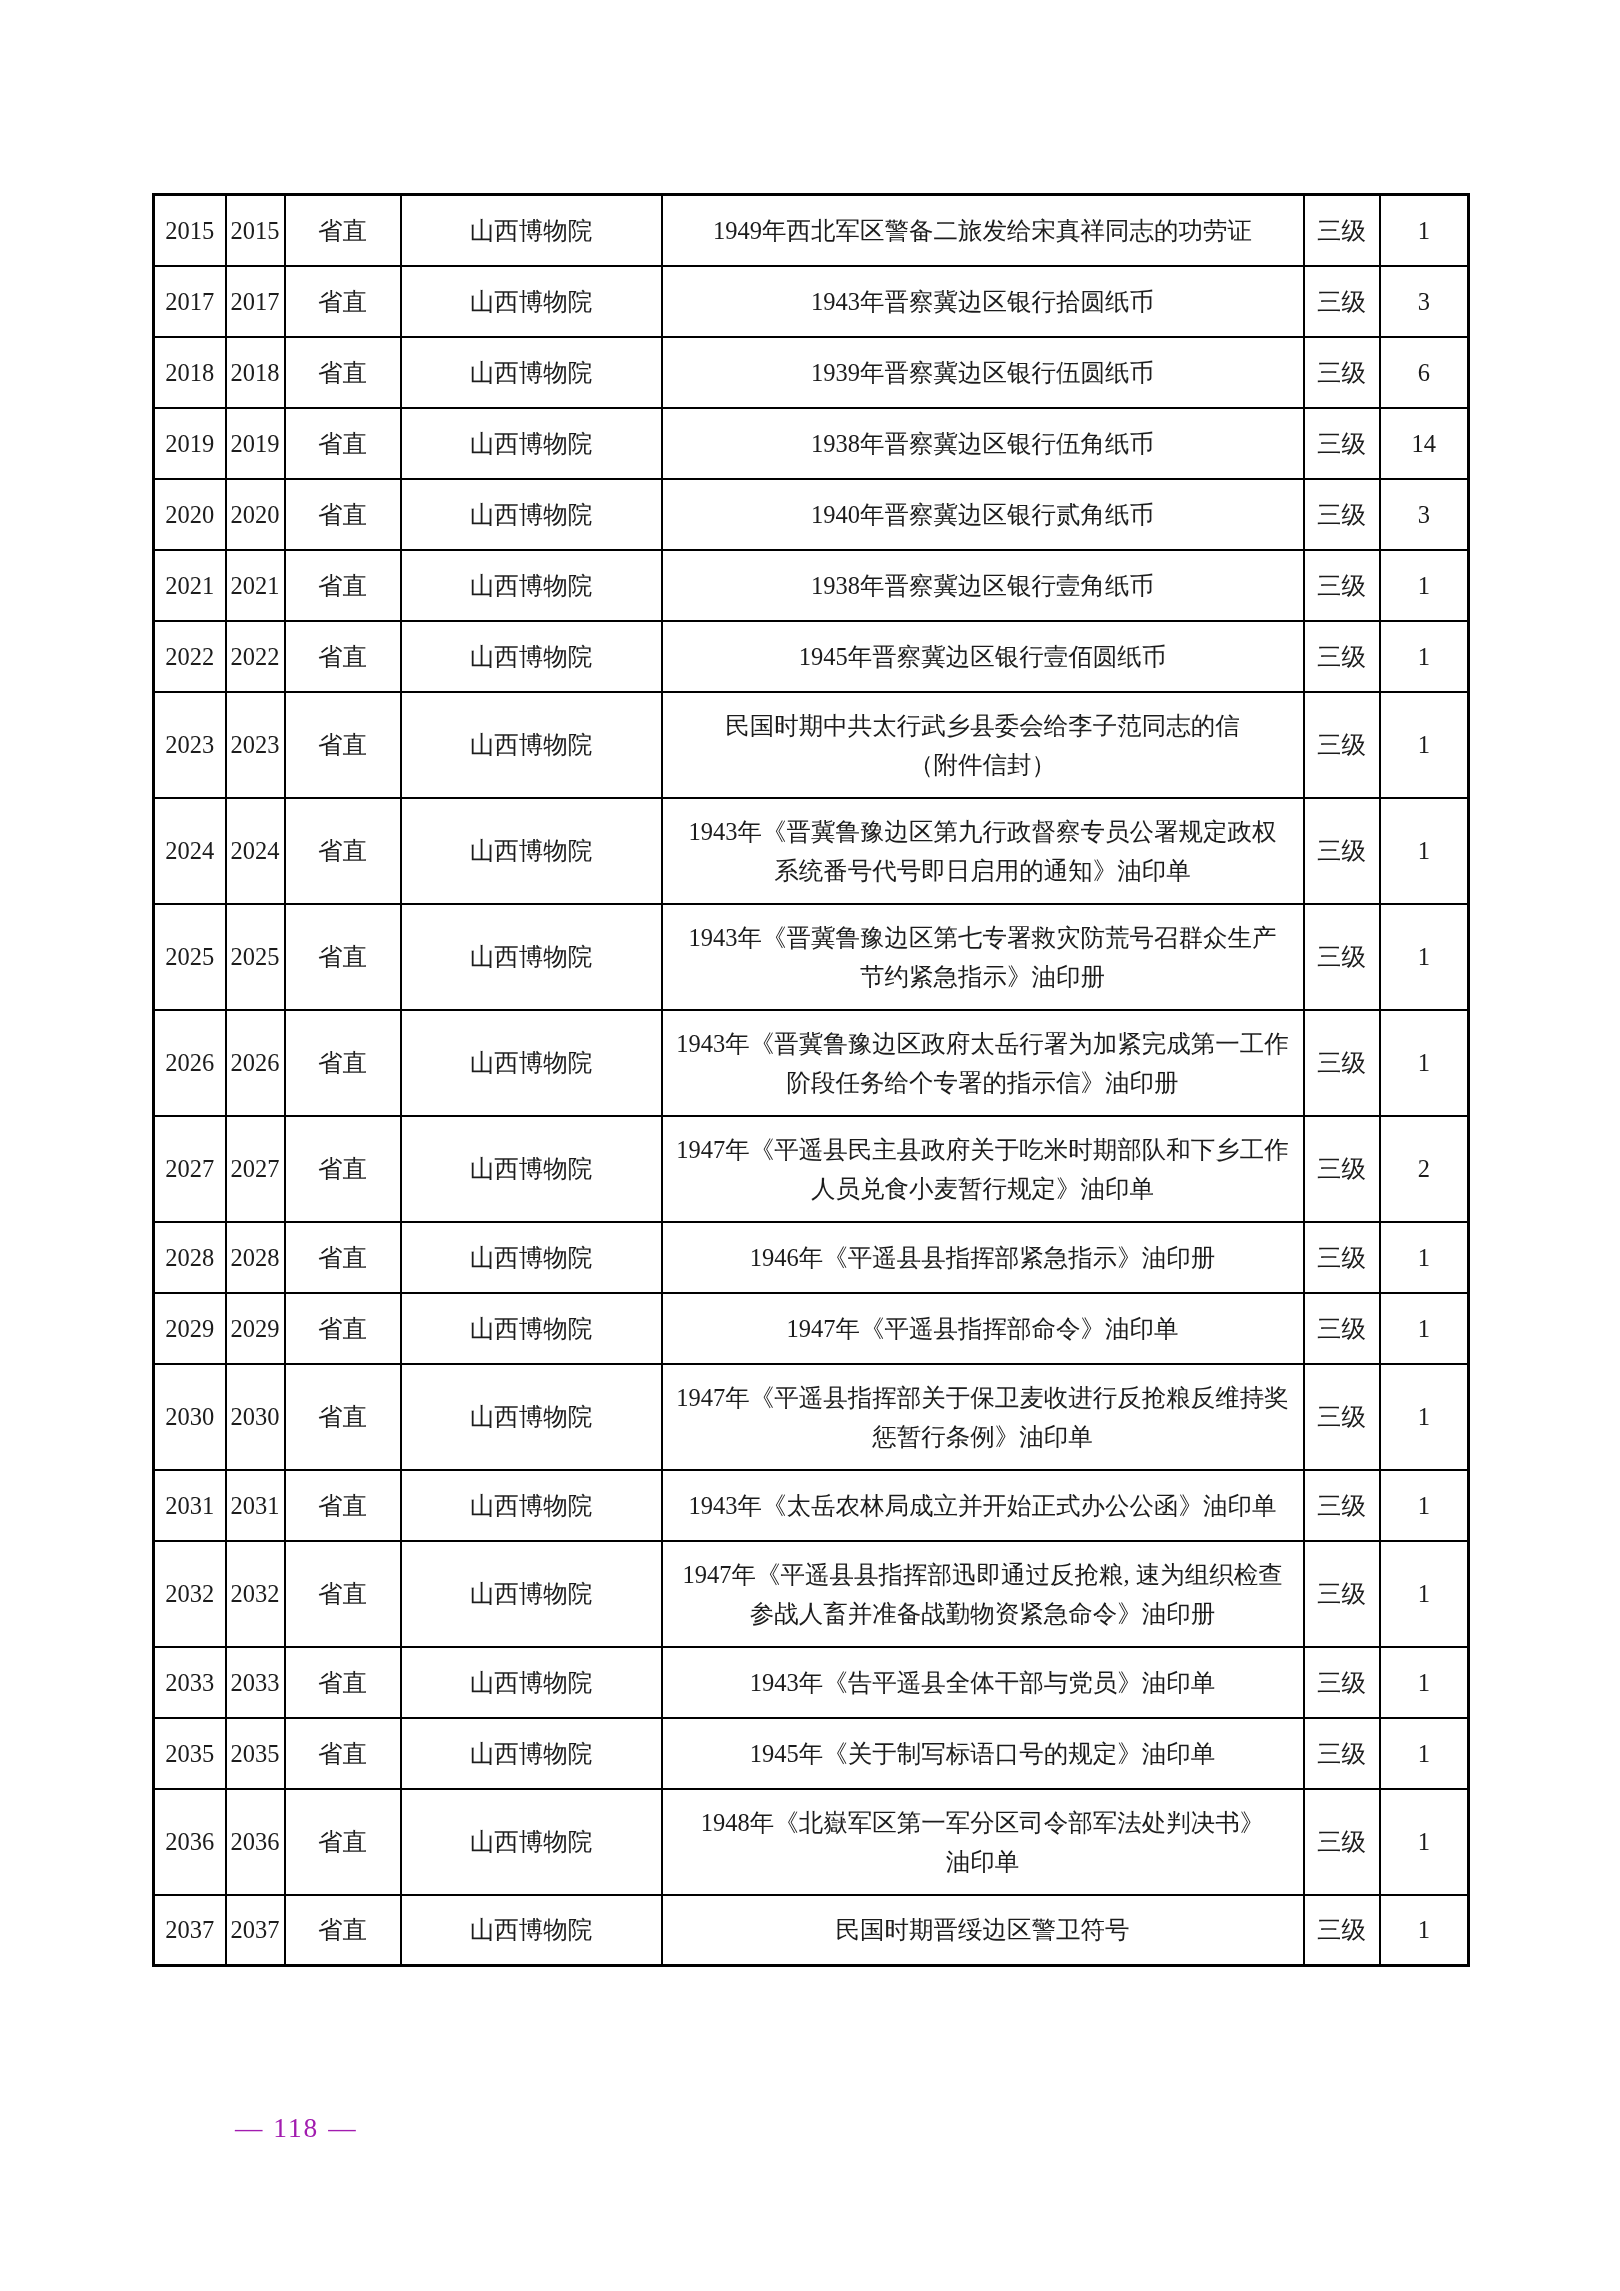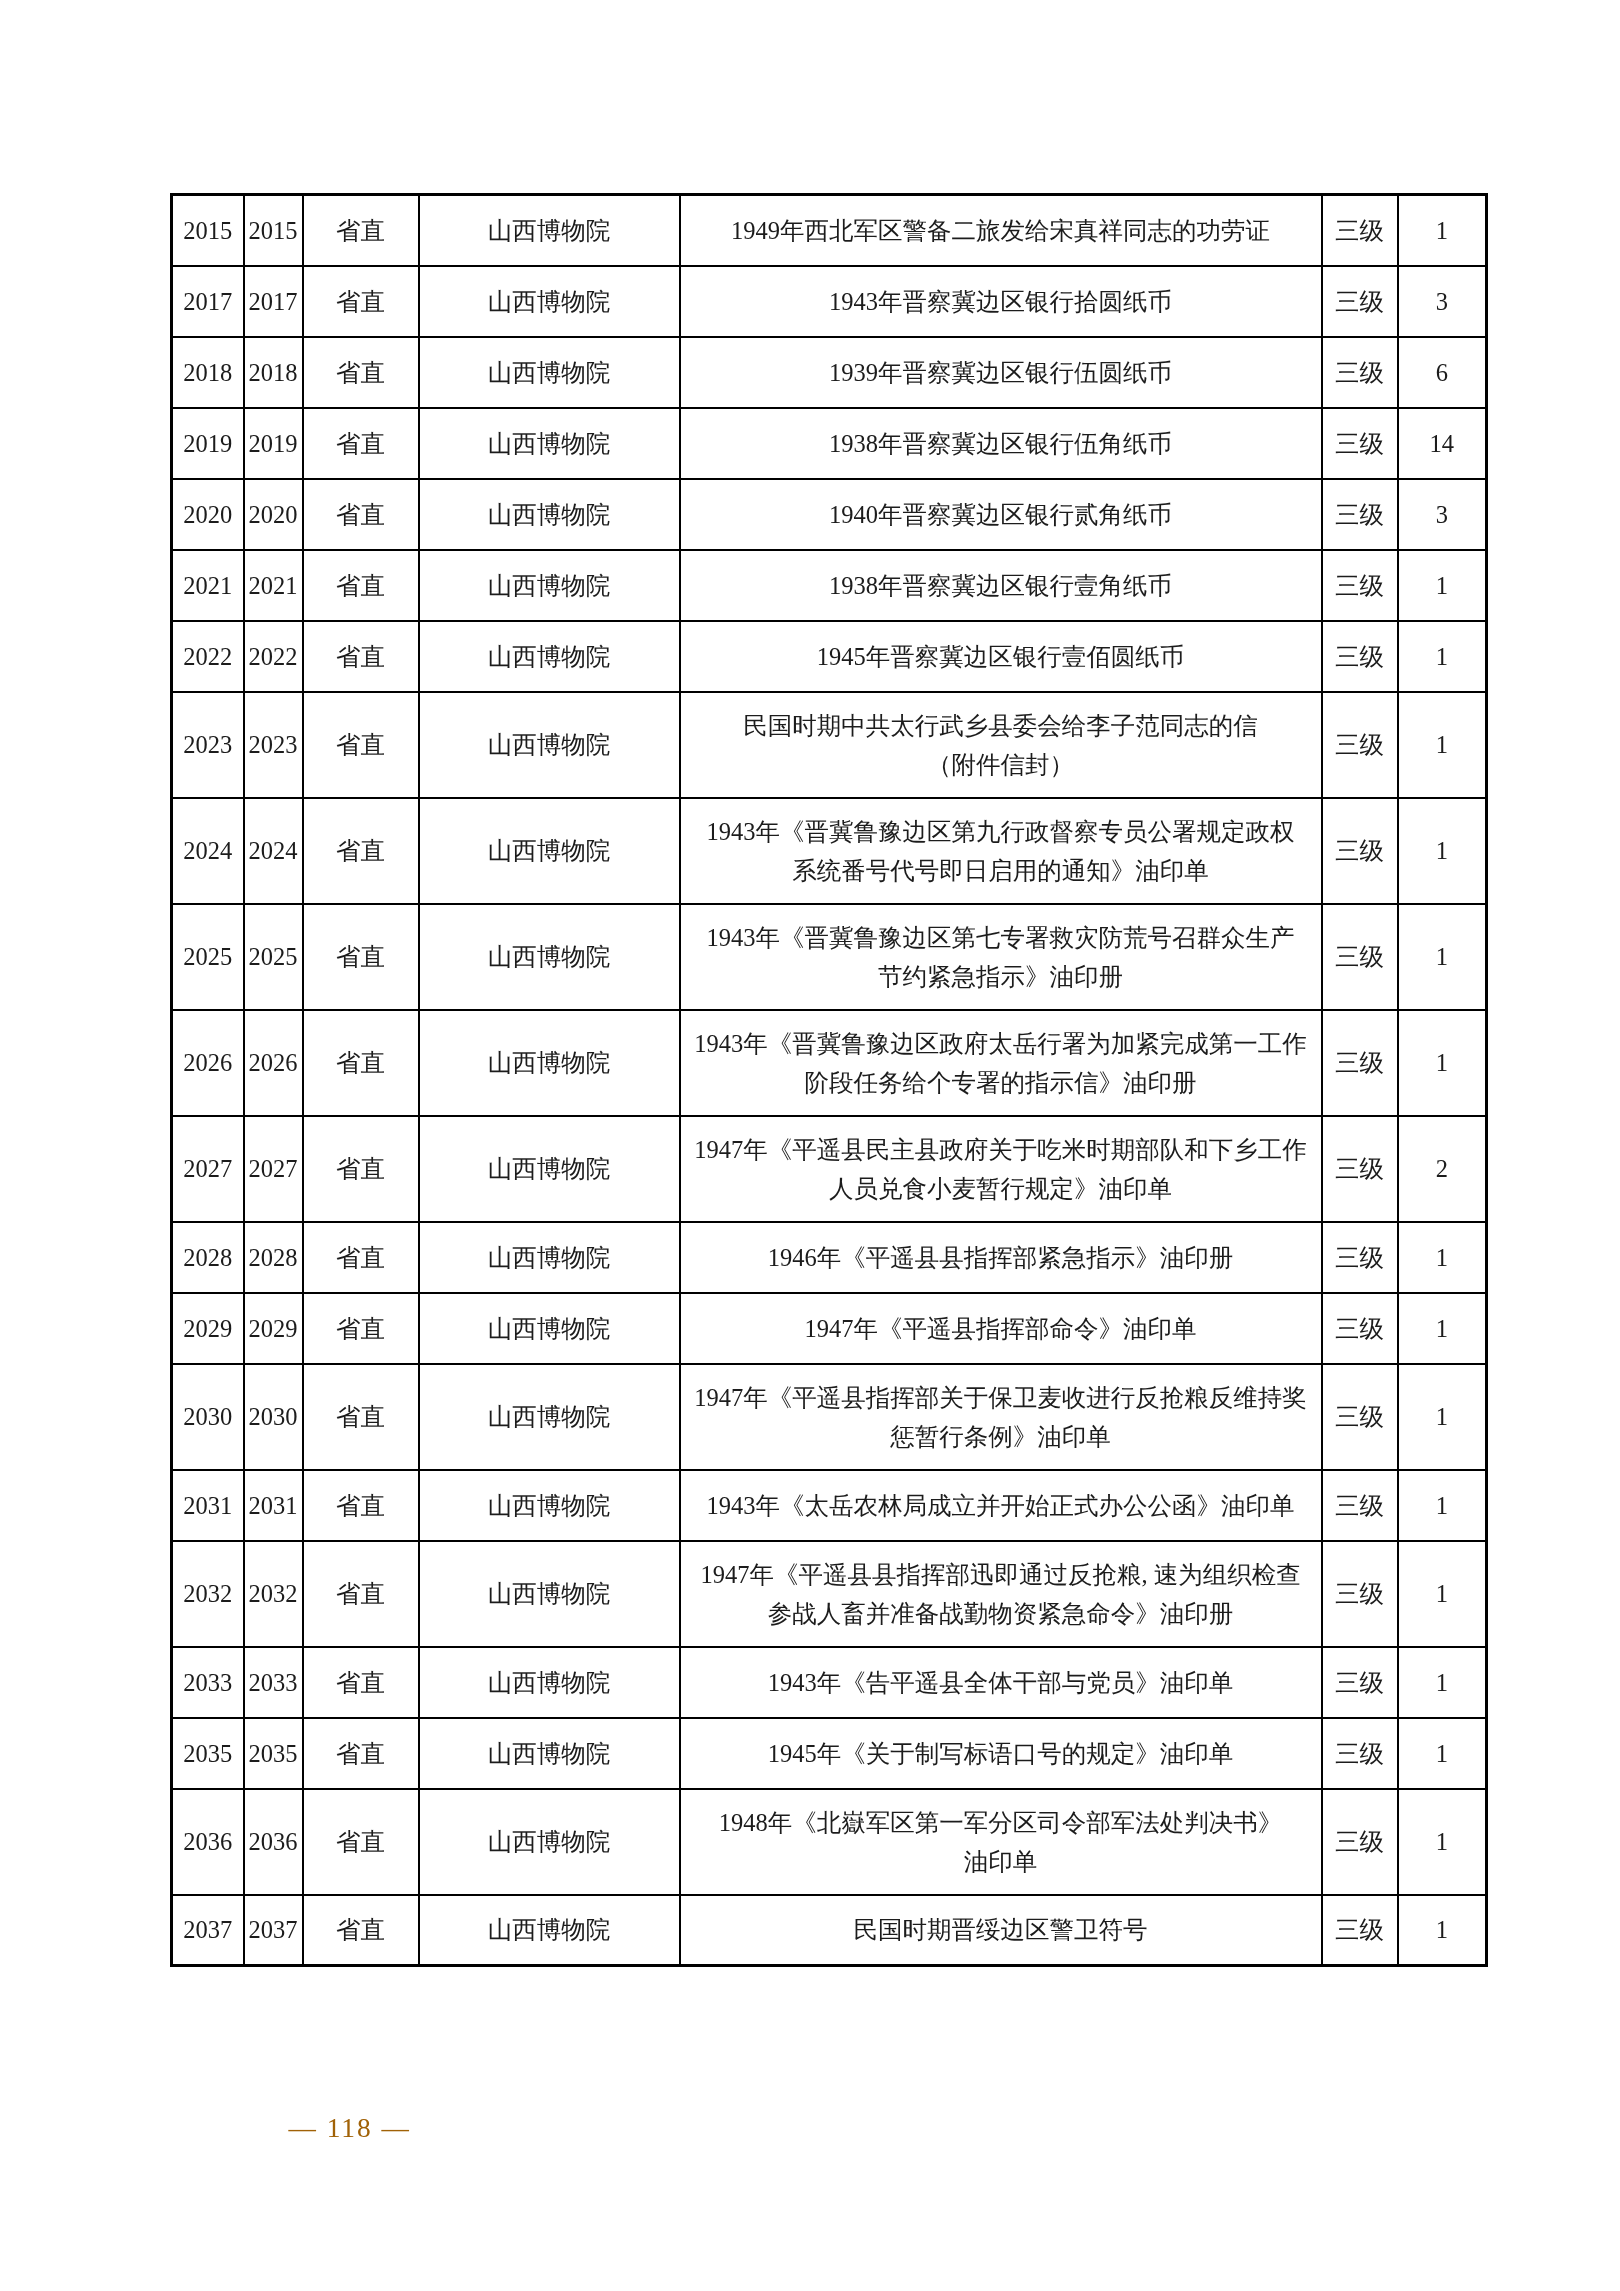--- a/index.html
+++ b/index.html
@@ -23,21 +23,20 @@
     overflow: hidden;
   }
   table.relic-table {
     position: absolute;
     left: 152px;
     top: 193px;
     border-collapse: collapse;
     table-layout: fixed;
     width: 1314px;
     border: 3.9px solid #000;
-    margin-left: 18px;
   }
   table.relic-table td {
     border: 2.9px solid #000;
     text-align: center;
     vertical-align: middle;
     font-size: 24.5px;
     line-height: 39px;
     padding: 2px 3.9px;
     overflow: hidden;
   }
@@ -48,25 +47,25 @@
   td.c-id, td.c-seq, td.c-count {
     font-size: 26.5px;
   }
   tr.r-single { height: 71px; }
   tr.r-double { height: 106px; }
   .page-footer {
     position: absolute;
     left: 235px;
     top: 2113px;
     width: 176px;
-    text-align: right;
+    text-align: left;
     font-size: 27.4px;
     letter-spacing: 2px;
     white-space: nowrap;
-    color: #a16207;
+    color: #a21caf;
   }
 </style>
 </head>
 <body>
 
 <div class="sheet">
 
   <table class="relic-table">
     <colgroup>
       <col style="width:72px">

